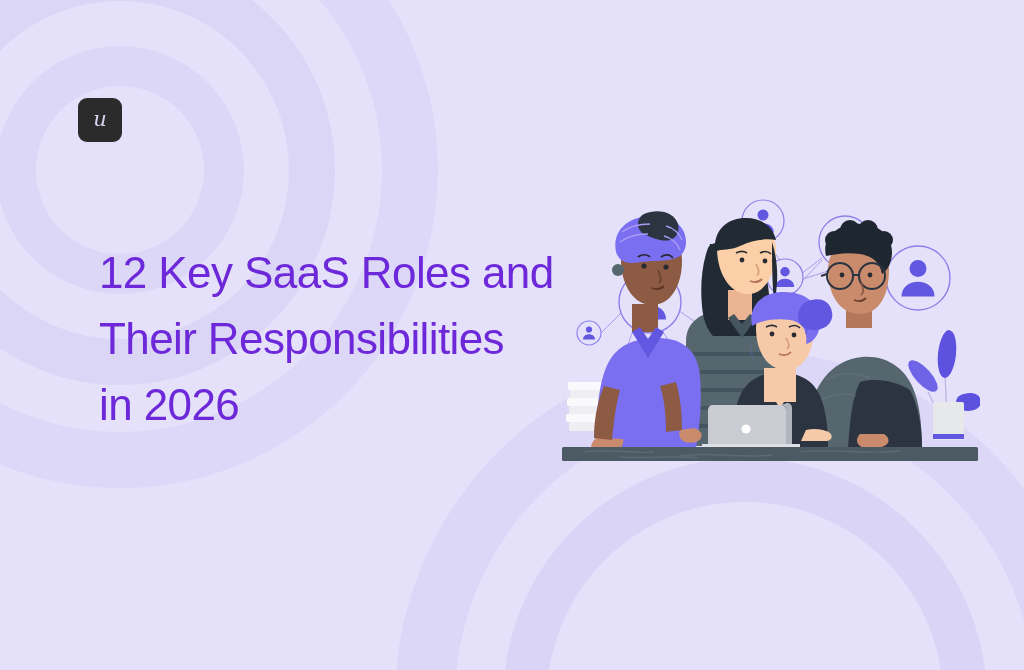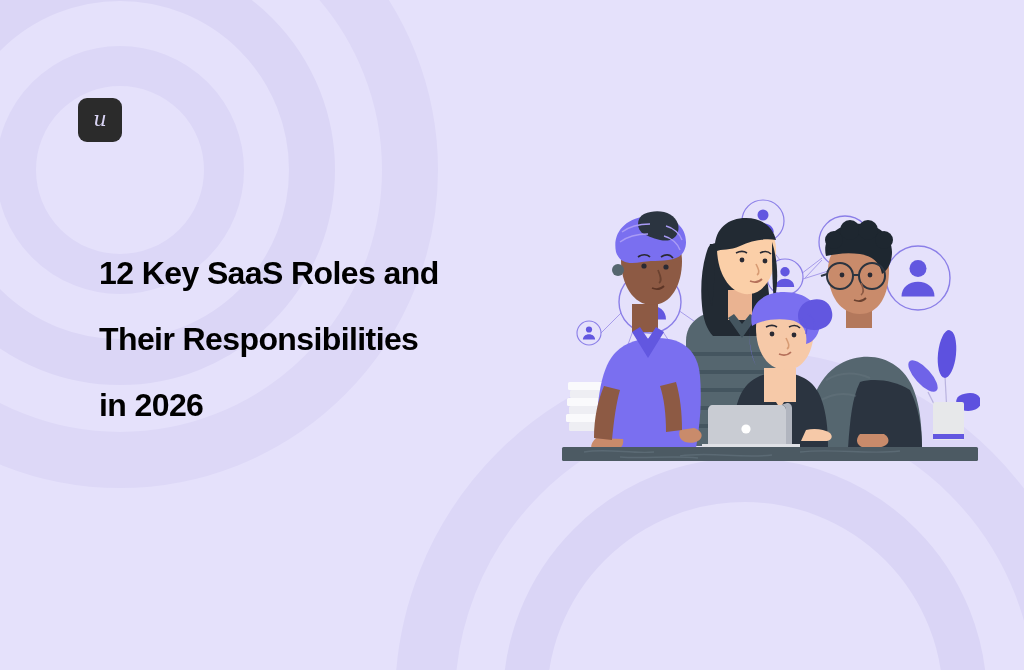--- a/index.html
+++ b/index.html
@@ -56,25 +56,25 @@
   }
 
   
   .headline {
     position: absolute;
     left: 99px;
     top: 240px;
     width: 480px;
     margin: 0;
     font-family: "Liberation Sans", sans-serif;
-    font-size: 32px;
+    font-size: 44px;
     line-height: 66px;
-    font-weight: 700;
+    font-weight: 400;
     letter-spacing: -0.6px;
-    color: #000000;
+    color: #6d28d9;
     white-space: pre-line;
   }
 
   
   .illustration {
     position: absolute;
     left: 560px;
     top: 186px;
     width: 420px;
     height: 290px;

